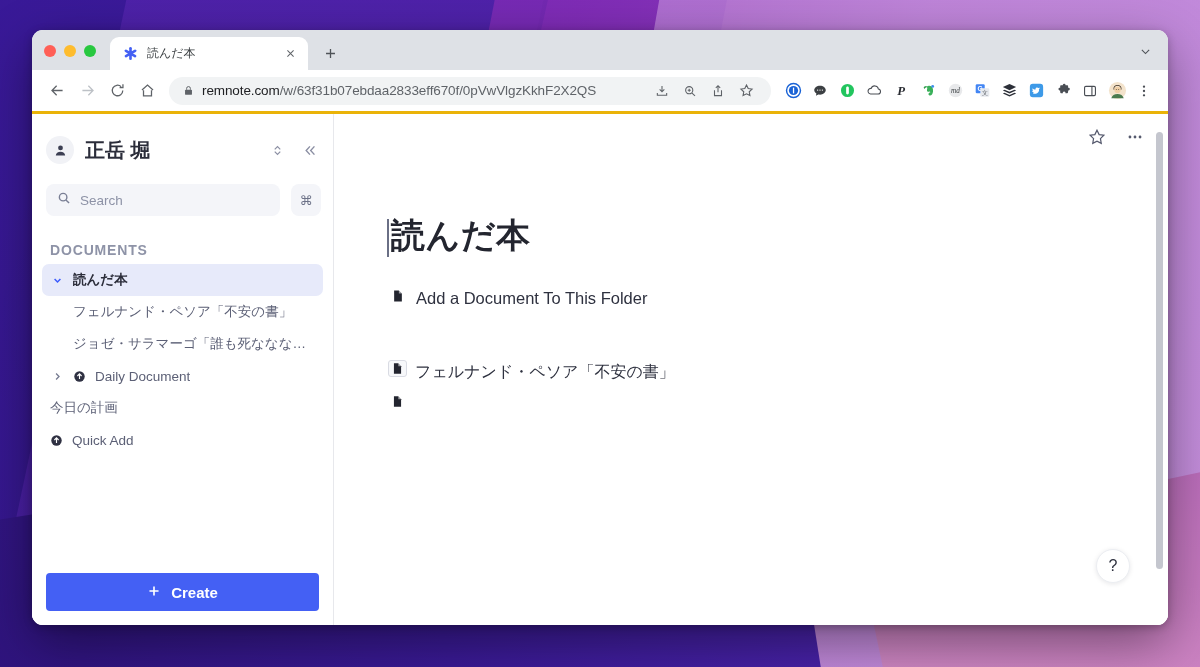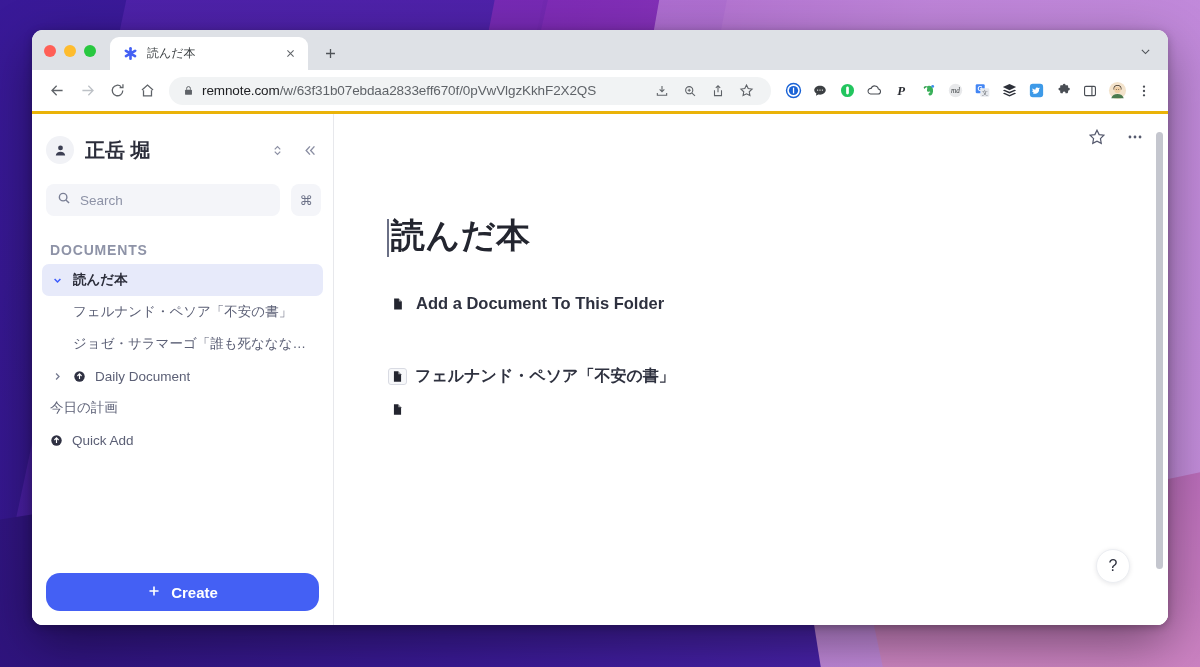--- a/index.html
+++ b/index.html
@@ -253,21 +253,21 @@
   .chev.blue { color: #3b5bfd; }
   .chev.gray { color: #767b91; }
   .row.child { padding-left: 31px; color: #5c6076; }
   .row.plain { color: #5c6076; }
   .dot-ico { flex: 0 0 auto; display: flex; align-items: center; color: #2f3142; }
 
   .sb-footer { padding: 10px 14px 14px 14px; flex: 0 0 auto; }
   .create-btn {
     width: 100%; height: 38px;
     background: #4460f4;
-    border: 0; border-radius: 14px;
+    border: 0; border-radius: 4px;
     color: #fff; font-family: inherit;
     font-size: 15px; font-weight: 700;
     display: flex; align-items: center; justify-content: center; gap: 10px;
     cursor: pointer;
   }
 
   
   .main { flex: 1 1 auto; position: relative; min-width: 0; background: #fff; }
   .main-top {
     position: absolute; top: 0; right: 0;
@@ -284,26 +284,25 @@
     letter-spacing: .5px;
     position: relative;
     display: inline-block;
     line-height: 1.15;
   }
   .caret {
     position: absolute; left: -4px; top: 3px;
     width: 2px; height: 38px; background: #6a6f85;
   }
   .doc-line {
-    display: flex; align-items: center;
+    display: flex; align-items: flex-start;
     gap: 11px;
     font-size: 16.5px; color: #2e313f;
     margin-top: 4px;
     height: 29px;
-    font-weight: bold;
   }
   .doc-line.first { margin-top: 34px; }
   .doc-line.gap { margin-top: 44px; }
   .f-ico { flex: 0 0 auto; display: flex; align-items: center; color: #23252f; }
   .f-ico.boxed {
     border: 1px solid #d9dbe3; border-radius: 3px;
     padding: 1px 2px; margin: -2px -3px;
     background: #f7f8fa;
   }
   .jp { font-size: 16px; }

